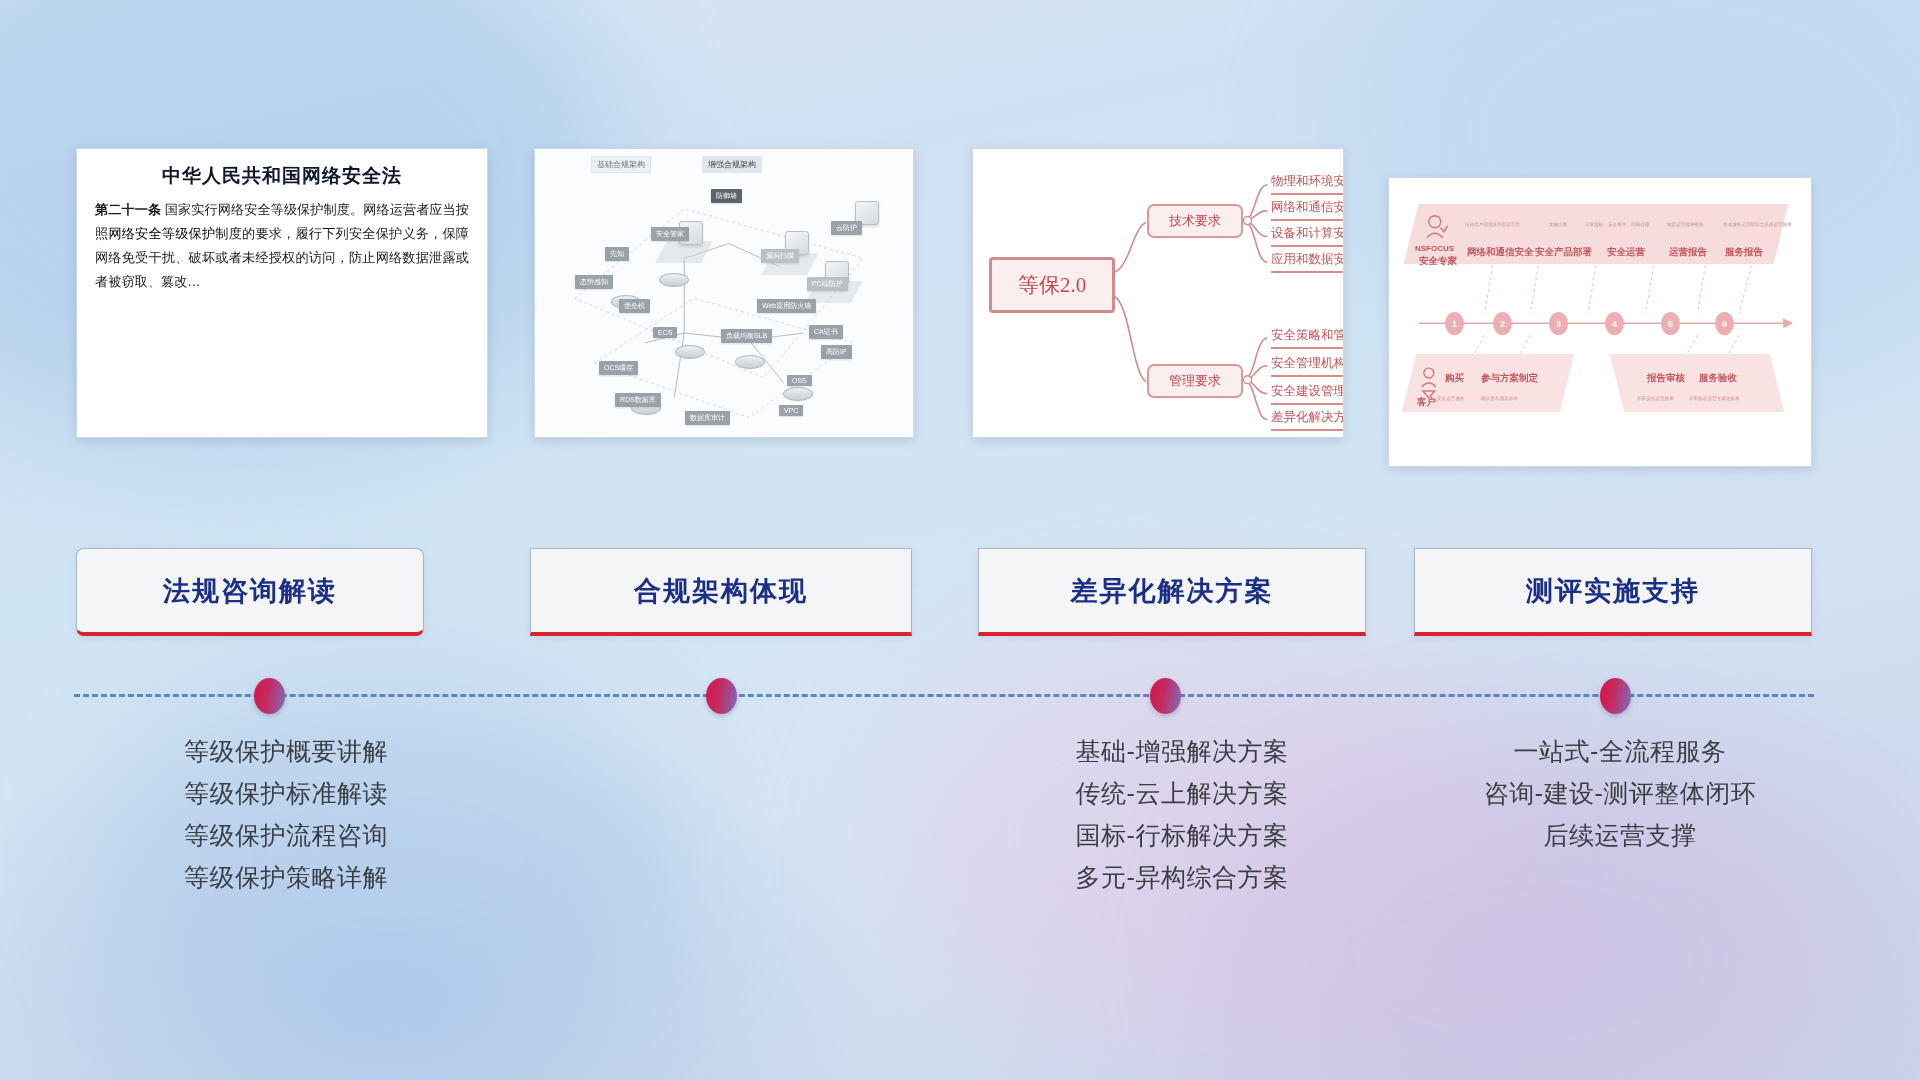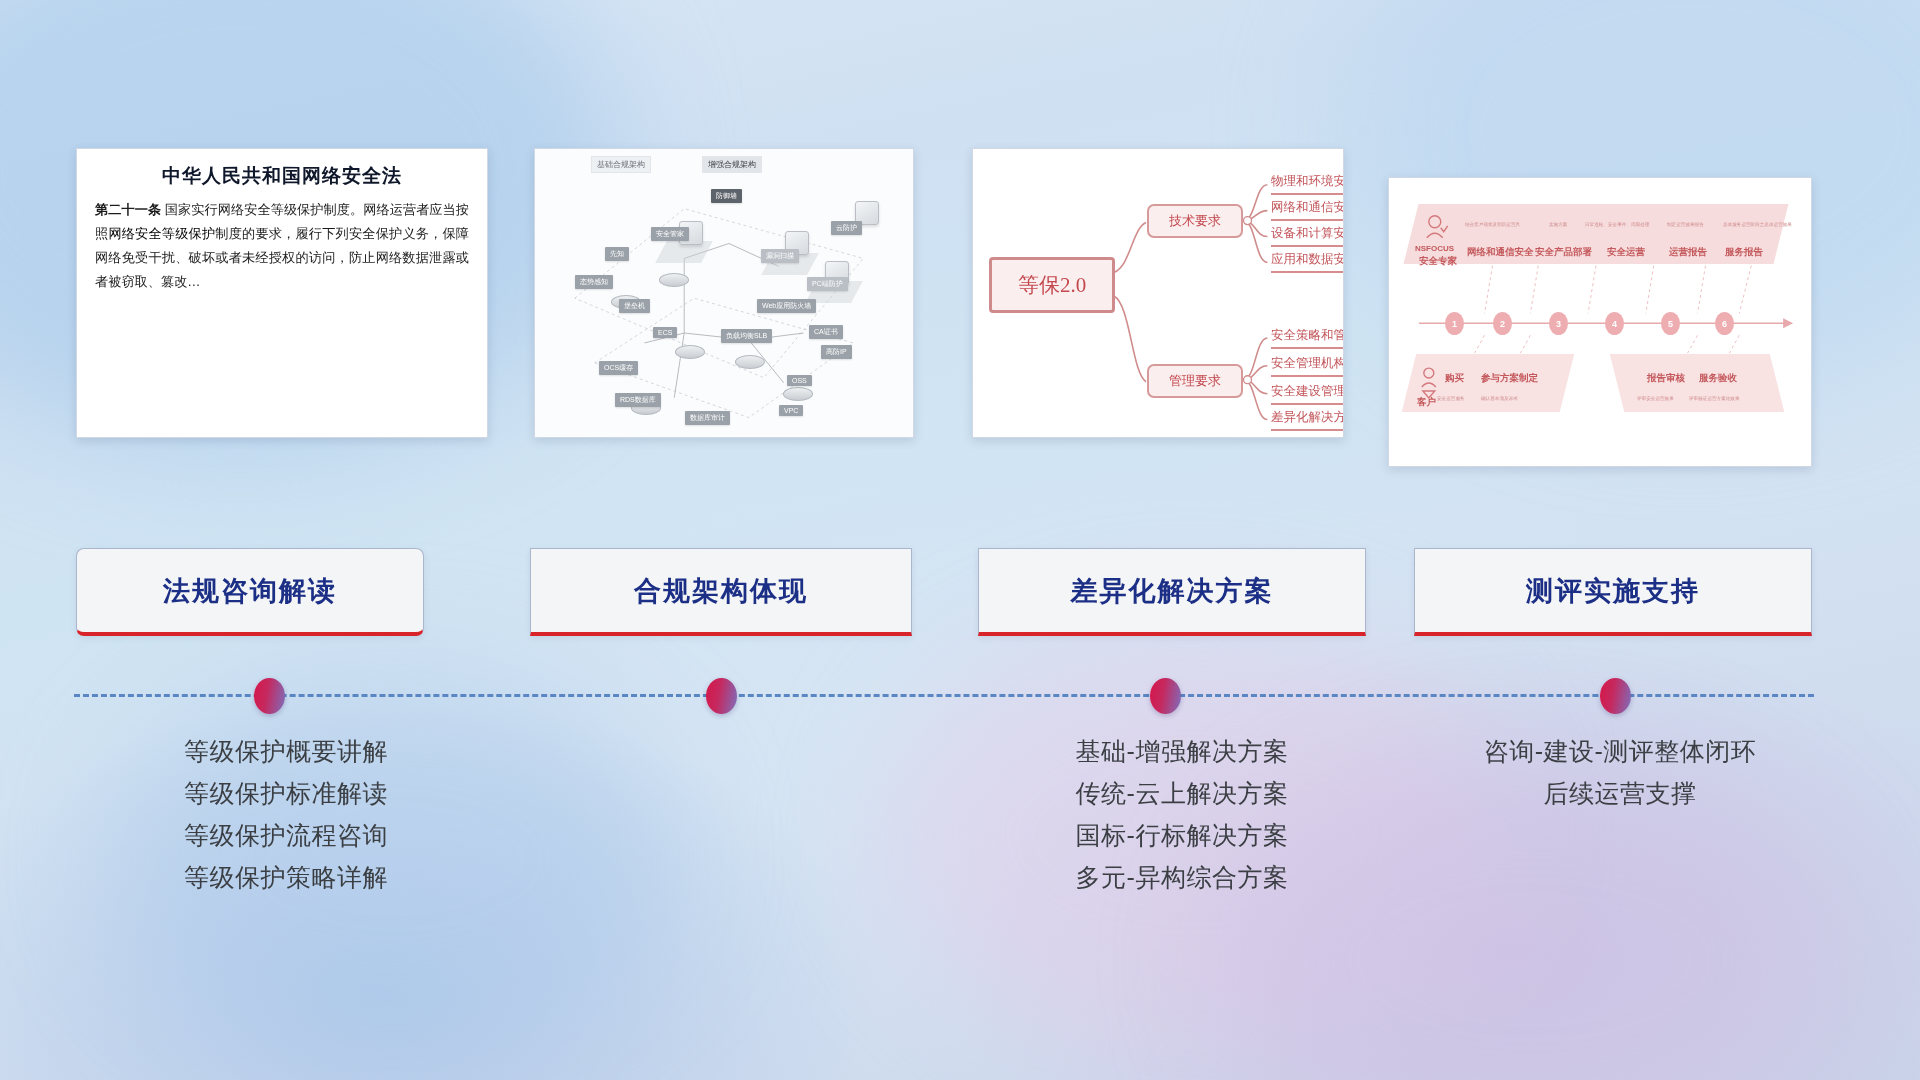--- a/index.html
+++ b/index.html
@@ -377,17 +377,18 @@
       <li>等级保护流程咨询</li>
       <li>等级保护策略详解</li>
     </ul>
     <ul class="col k3">
       <li>基础-增强解决方案</li>
       <li>传统-云上解决方案</li>
       <li>国标-行标解决方案</li>
       <li>多元-异构综合方案</li>
     </ul>
     <ul class="col k4">
+      <li>一站式-全流程服务</li>
       <li>咨询-建设-测评整体闭环</li>
       <li>后续运营支撑</li>
     </ul>
   </div>
 </div>
 
 </body></html>

